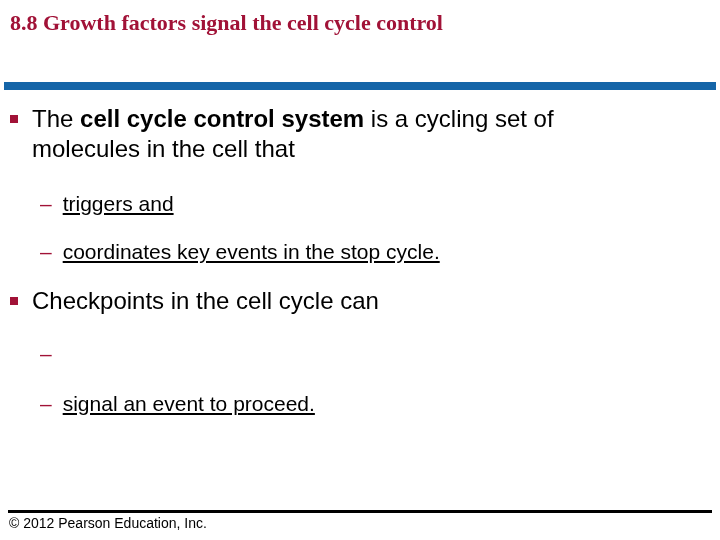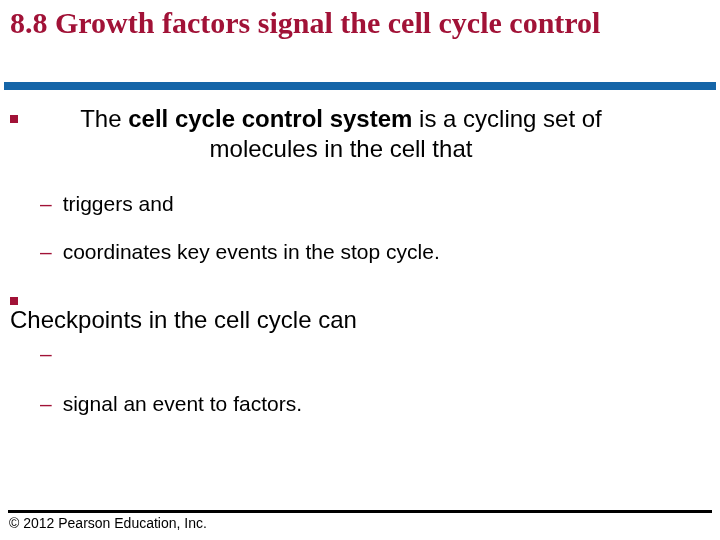--- a/index.html
+++ b/index.html
@@ -10,21 +10,21 @@
     overflow:hidden;
     font-family:"Liberation Sans", sans-serif;
     --accent-red:#A11237;
     --rule-blue:#1565A8;
     --text-black:#000000;
   }
   .title{
     position:absolute;left:10px;top:6px;width:690px;
     font-family:"Liberation Serif", serif;
     font-weight:700;
-    font-size:30px;line-height:34px;
+    font-size:22px;line-height:34px;
     color:var(--accent-red);
   }
   .title .line2{display:block;margin-left:43px;}
   .rule-blue{
     position:absolute;left:4px;top:82px;width:712px;height:8px;
     background:var(--rule-blue);
   }
   .bullet-row{
     position:absolute;left:10px;
     display:flex;align-items:flex-start;
@@ -45,36 +45,36 @@
     display:flex;align-items:flex-start;
     color:var(--text-black);
   }
   .sub-row .dash{
     flex:0 0 auto;
     font-size:21px;line-height:26px;
     color:var(--accent-red);
     margin-right:11px;
   }
   .sub-row .stxt{
-    font-size:21px;line-height:26px;
+    font-size:21px;line-height:26px;text-decoration:underline;
   }
   .rule-black{
     position:absolute;left:8px;top:510px;width:704px;height:3px;
     background:#000000;
   }
   .footer{
     position:absolute;left:9px;top:516px;
     font-size:14px;line-height:14px;
     color:#000000;
   }
   .bold{font-weight:700;}
-  .row-b1{top:104px;text-align:center;}
+  .row-b1{top:104px;}
   .row-s1{top:191px;}
   .row-s2{top:239px;}
-  .row-b2{top:286px;flex-direction:column;}
+  .row-b2{top:286px;}
   .row-s3{top:341px;}
   .row-s4{top:391px;}
 </style>
 </head>
 <body>
 
 <div class="slide" style="--accent-red: #A11237; --rule-blue: #1565A8; --text-black: #000000;">
 
   <div class="title">
     <span class="line1">8.8 Growth factors signal the cell cycle control</span>
@@ -101,20 +101,20 @@
     <span class="sq"></span>
     <span class="btxt"><span>Checkpoints in the cell cycle can</span></span>
   </div>
 
   <div class="sub-row row-s3">
     <span class="dash">–</span>
   </div>
 
   <div class="sub-row row-s4">
     <span class="dash">–</span>
-    <span class="stxt">signal an event to factors.</span>
+    <span class="stxt">signal an event to proceed.</span>
   </div>
 
   <div class="rule-black"></div>
 
   <div class="footer">© 2012 Pearson Education, Inc.</div>
 
 </div>
 
 </body></html>

